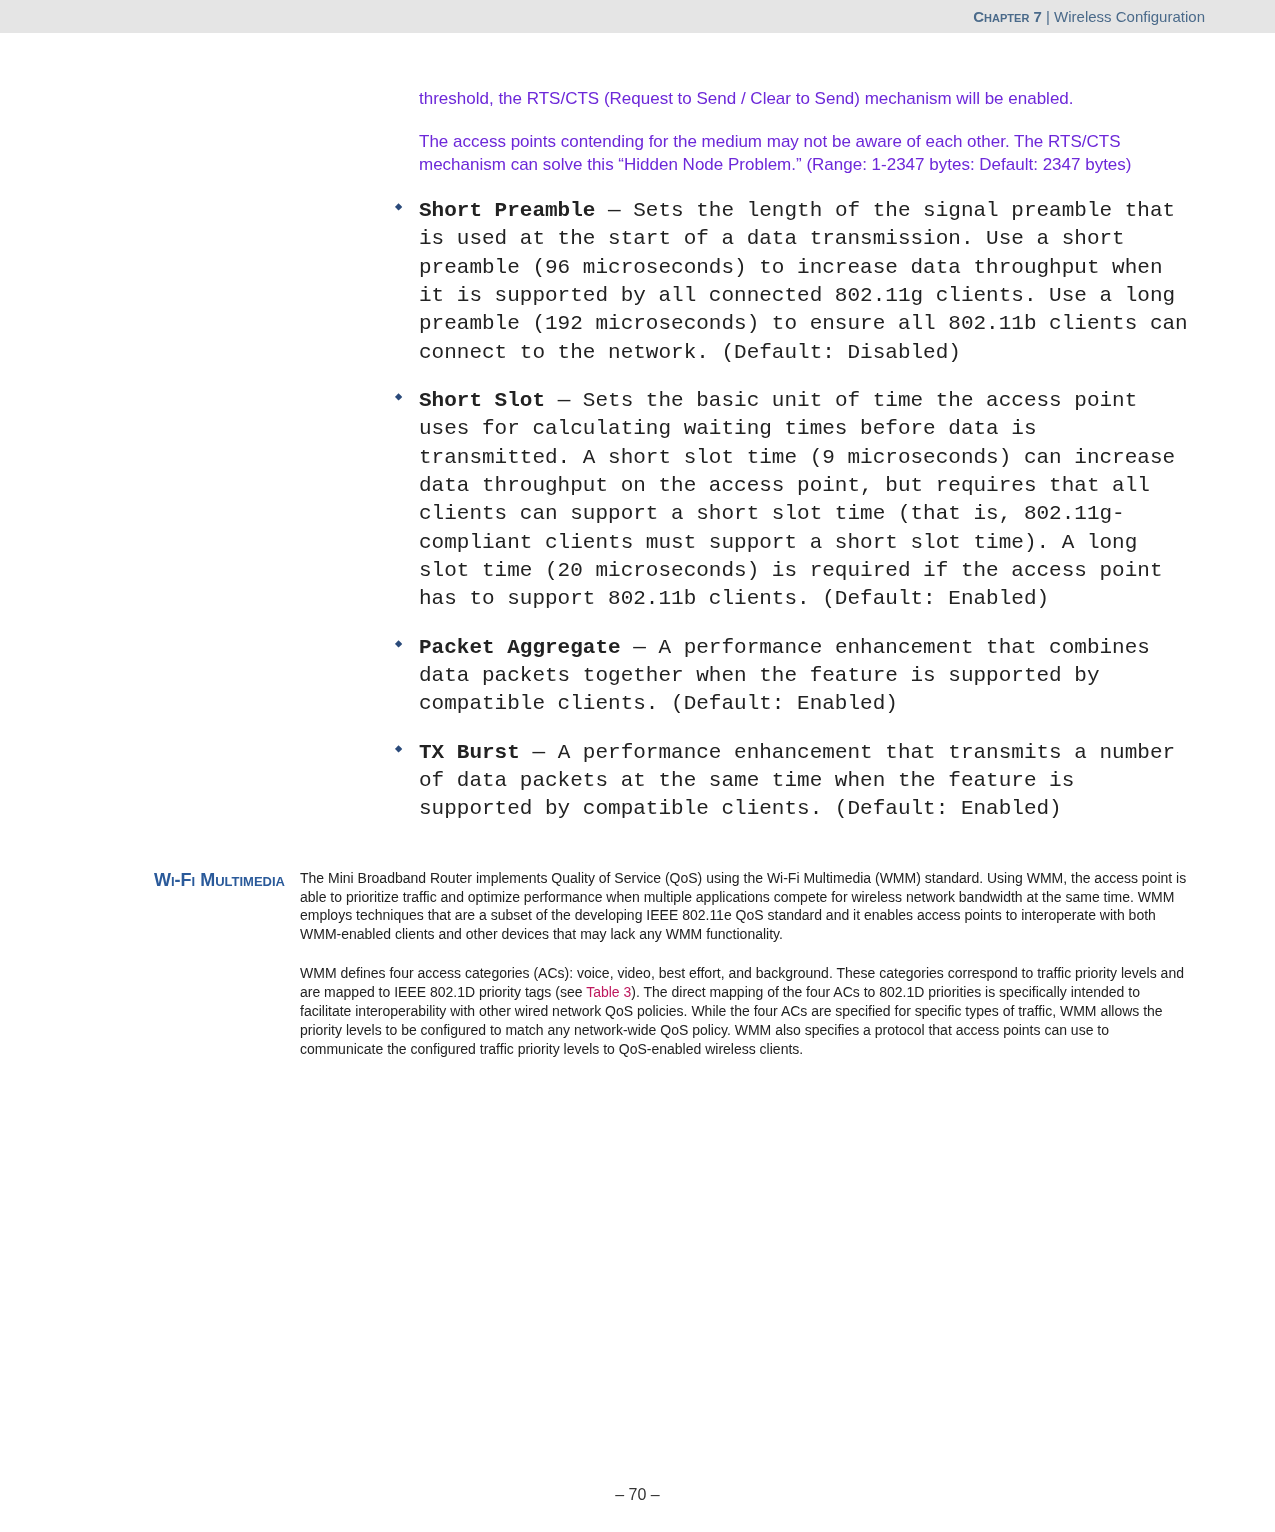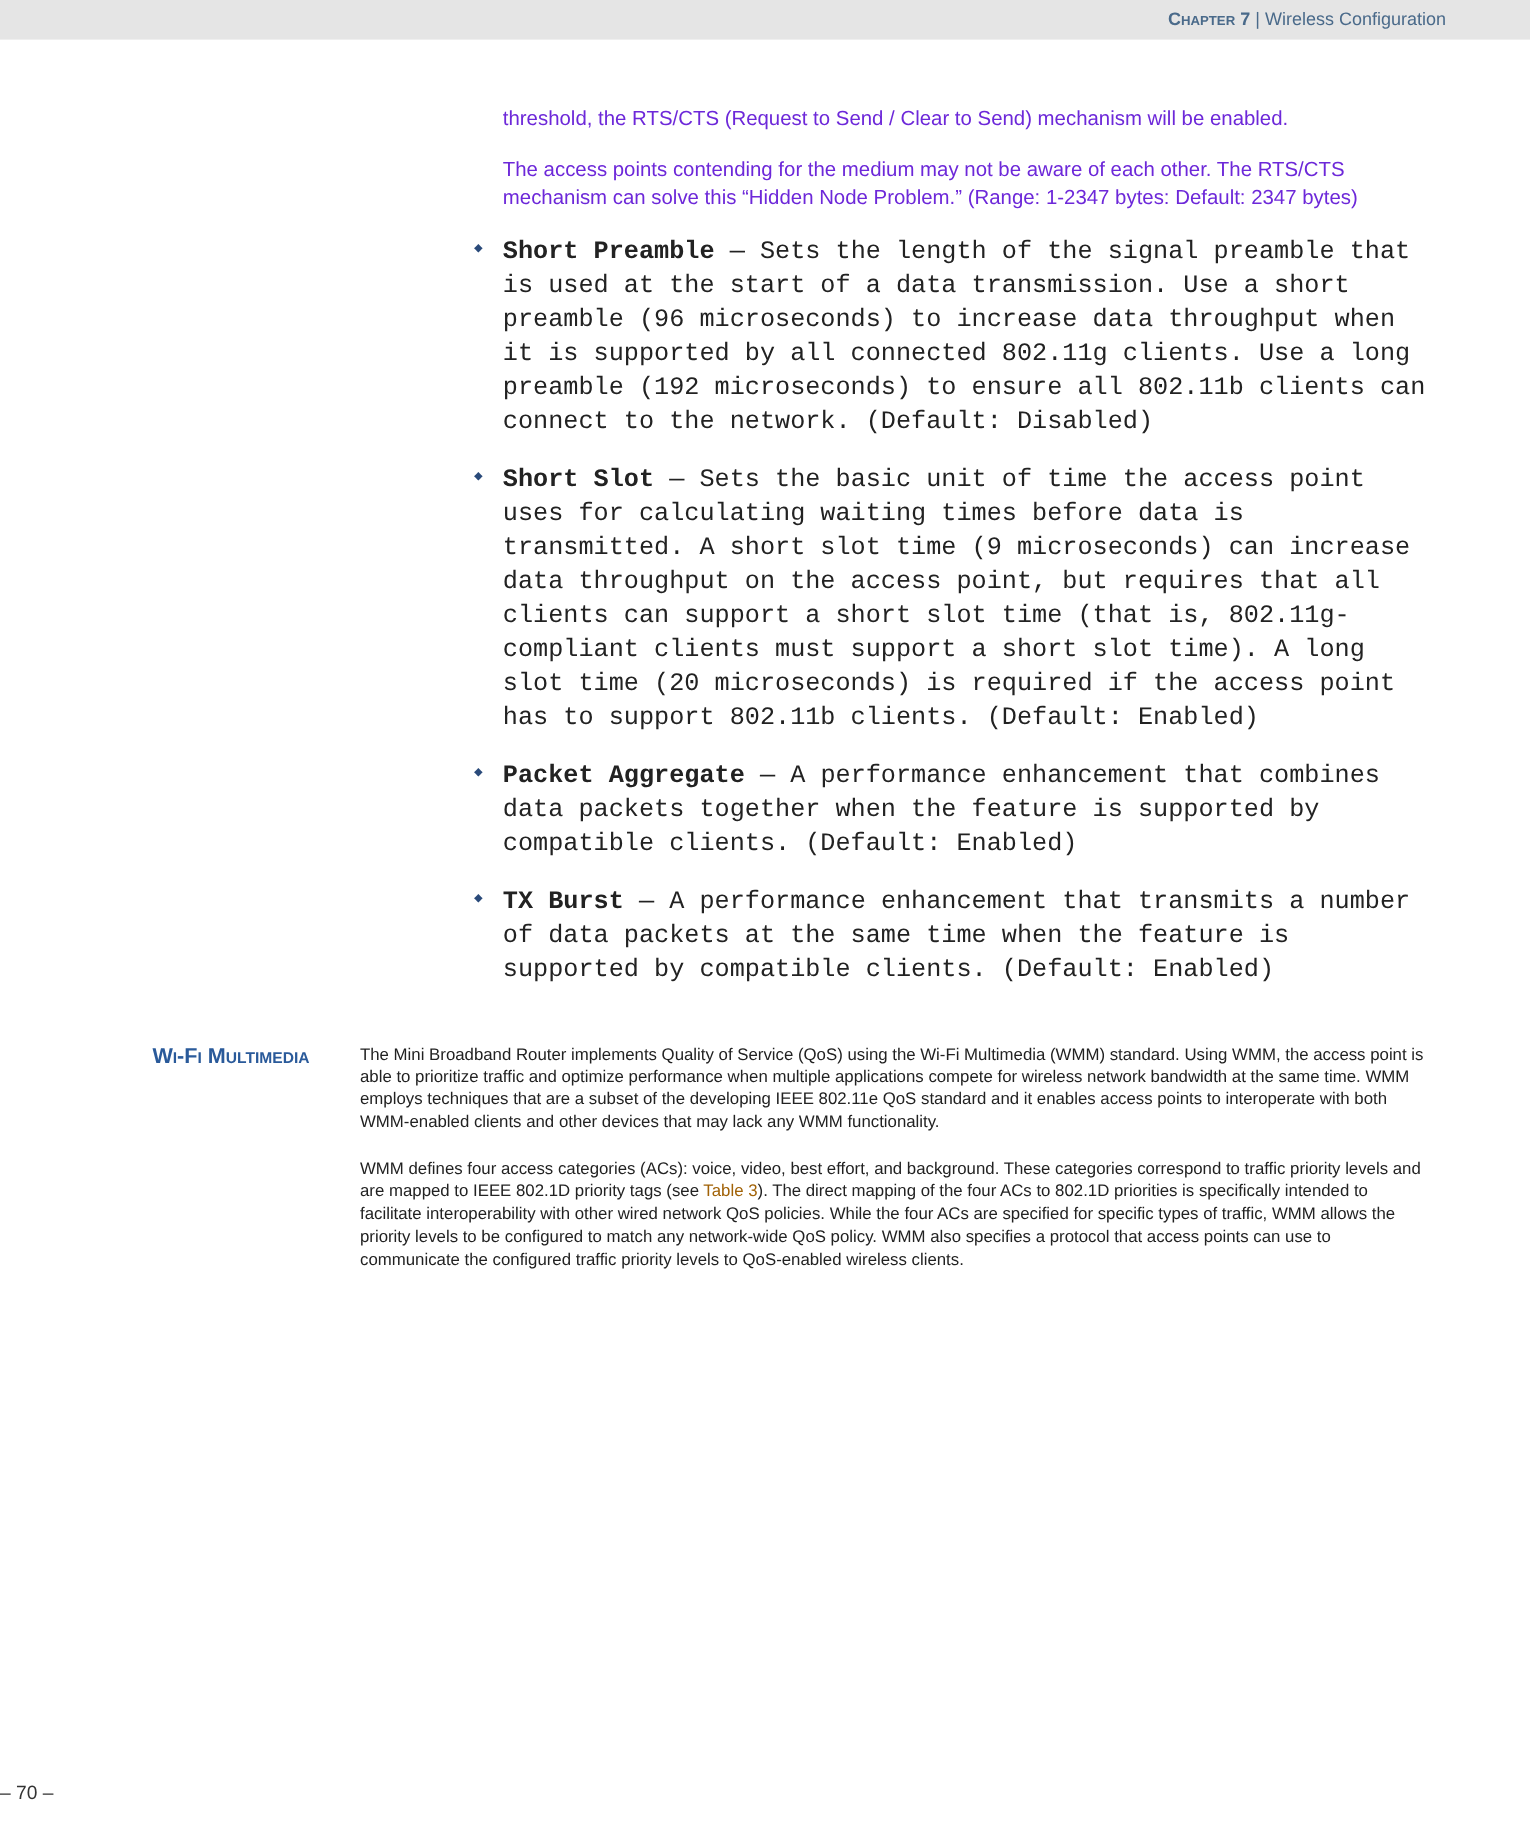--- a/index.html
+++ b/index.html
@@ -68,43 +68,44 @@
       align-items: flex-start;
       margin-top: 45px;
     }
     .section-label {
       width: 200px;
       flex-shrink: 0;
       font-size: 18px;
       color: #2a5a9a;
       font-variant: small-caps;
       font-weight: bold;
-      text-align: center;
+      text-align: right;
       padding-right: 15px;
       font-family: "Trebuchet MS", sans-serif;
       padding-top: 1px;
     }
     .section-body {
       flex: 1;
       font-size: 14px;
       line-height: 1.35;
       color: #222;
       font-family: Verdana, Geneva, sans-serif;
     }
     .section-body p {
       margin-bottom: 20px;
     }
     .link {
-      color: #a16207;
+      color: #be185d;
     }
     .footer {
       position: absolute;
       bottom: 28px;
       left: 0;
       width: 100%;
+      text-align: center;
       font-size: 16px;
       color: #333;
       font-family: Verdana, Geneva, sans-serif;
     }
   </style>
 </head>
 <body>
 
 <div class="header-band">
   <div class="header-chapter">

